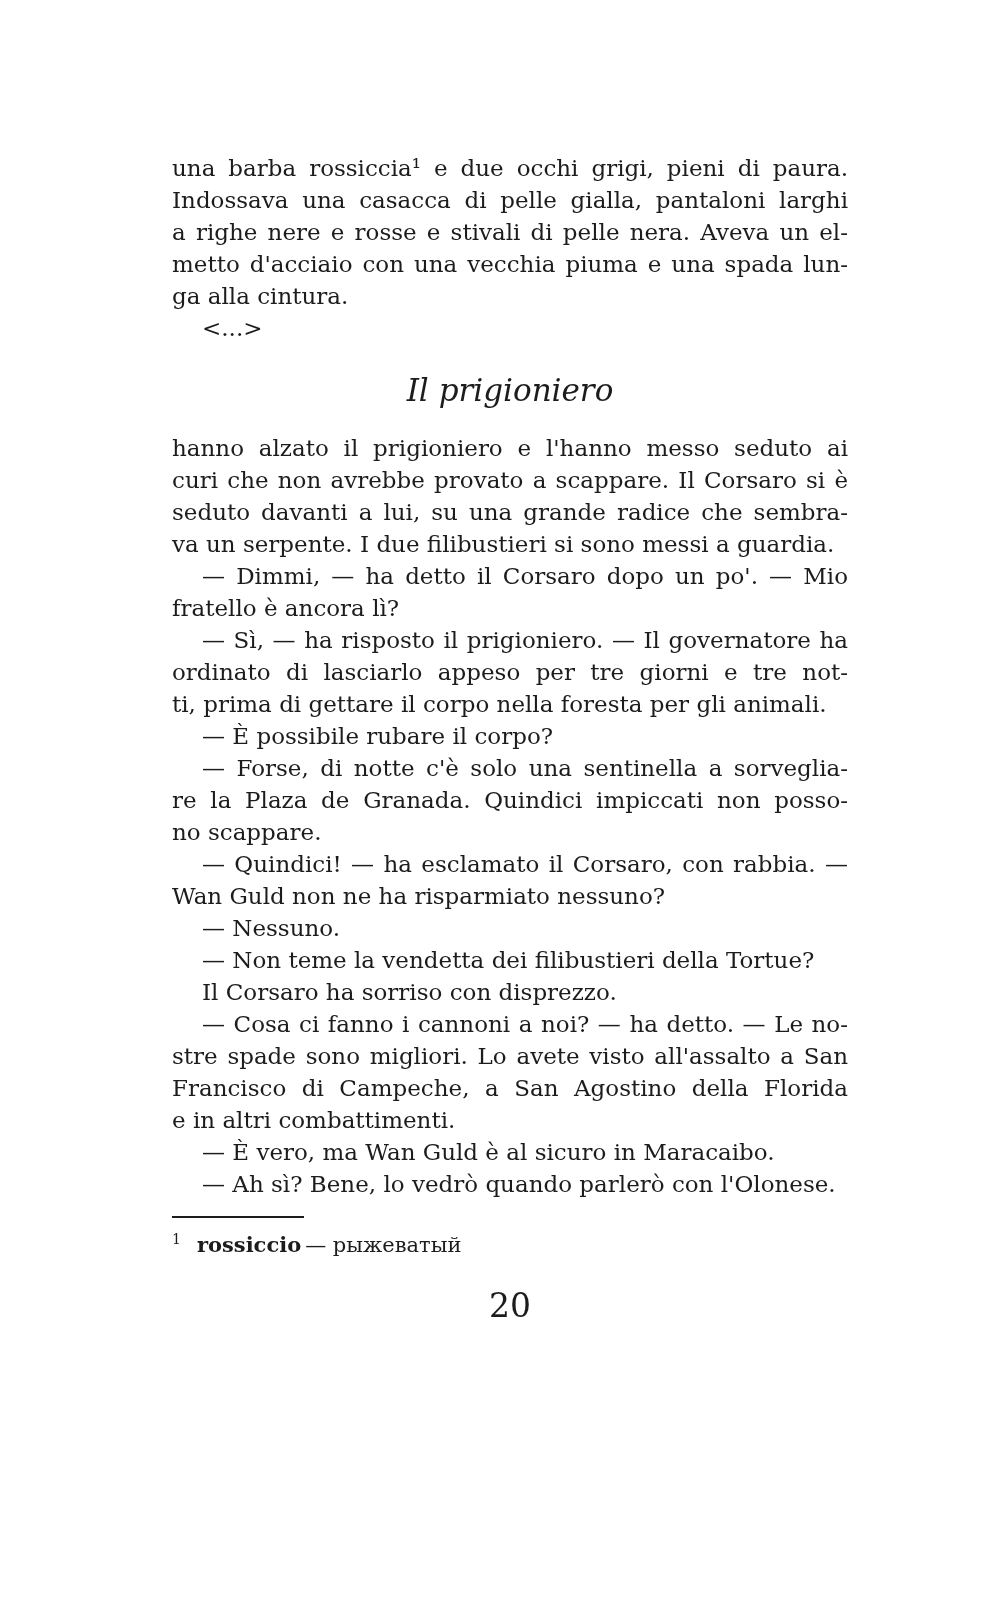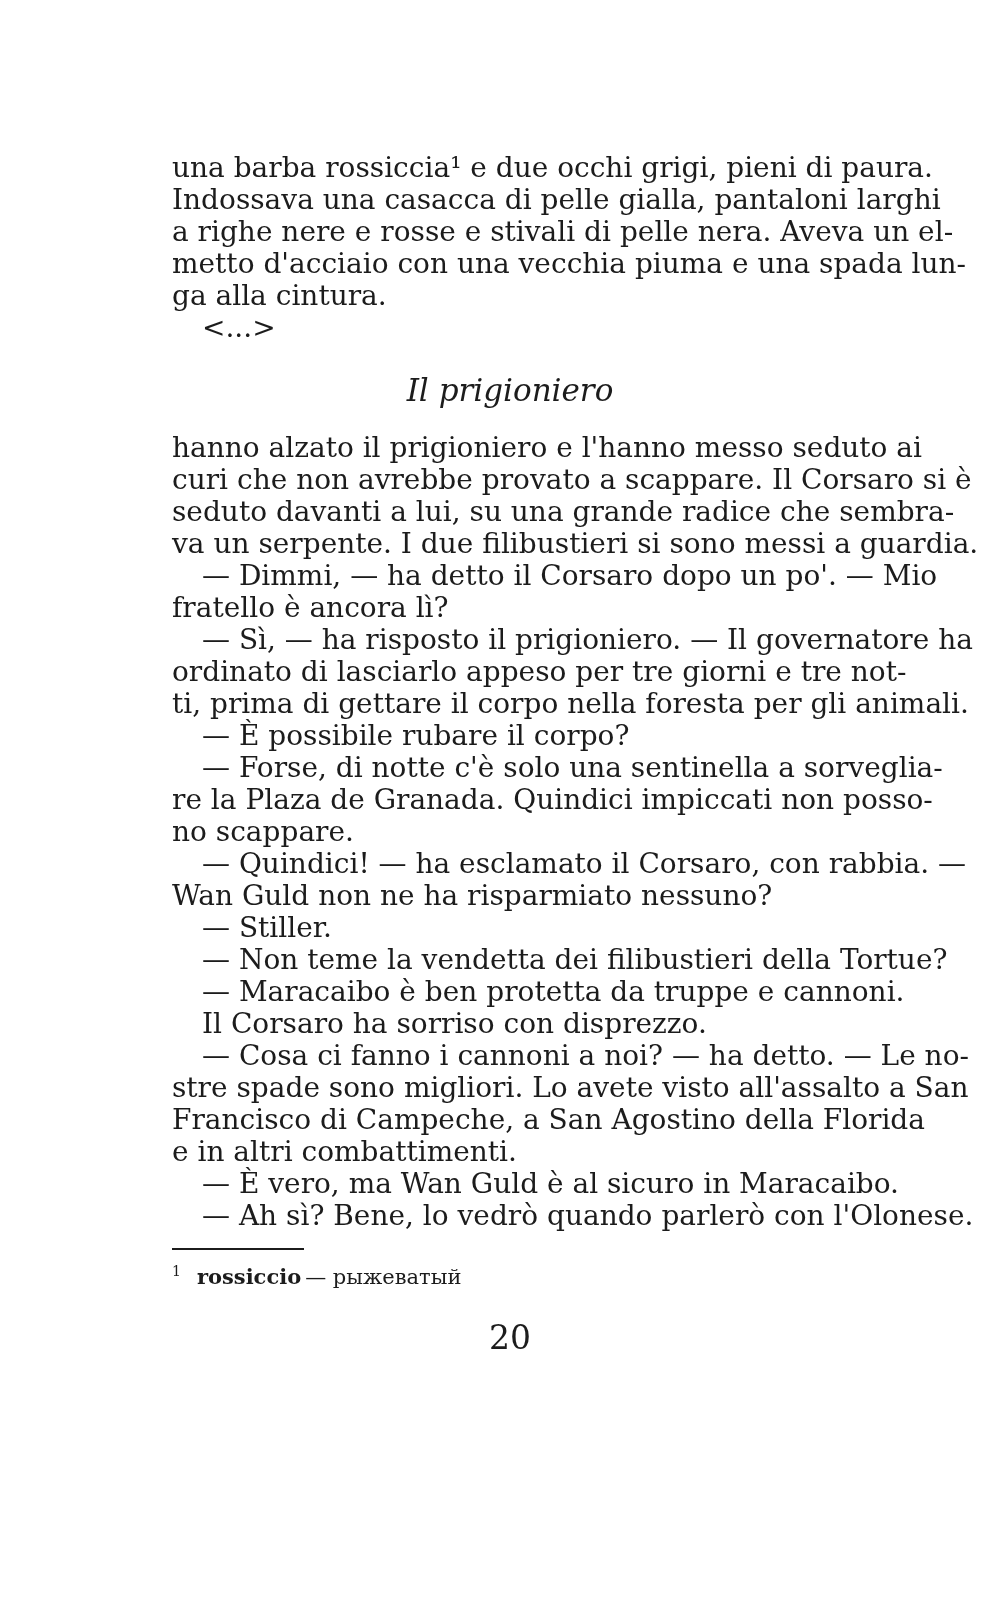--- a/index.html
+++ b/index.html
@@ -13,21 +13,21 @@
   }
   .page {
     box-sizing: border-box;
     width: 1000px;
     height: 1616px;
     padding: 152px 152px 0 172px;
   }
   .text-block { width: 676px; }
   .para { margin: 0; }
   .line {
-    font-size: 28px;
+    font-size: 23px;
     line-height: 32px;
     white-space: nowrap;
   }
   .line.just {
     text-align: justify;
     text-align-last: justify;
   }
   .line.first { text-indent: 30px; }
   .title {
     font-style: italic;
@@ -98,27 +98,24 @@
       <div class="para">
         <div class="line just first">— Forse, di notte c'è solo una sentinella a sorveglia-</div>
         <div class="line just">re la Plaza de Granada. Quindici impiccati non posso-</div>
         <div class="line">no scappare.</div>
       </div>
       <div class="para">
         <div class="line just first">— Quindici! — ha esclamato il Corsaro, con rabbia. —</div>
         <div class="line">Wan Guld non ne ha risparmiato nessuno?</div>
       </div>
       <div class="para">
-        <div class="line first">— Stiller.</div>
+        <div class="line first">— Nessuno.</div>
       </div>
       <div class="para">
         <div class="line first">— Non teme la vendetta dei filibustieri della Tortue?</div>
-      </div>
-      <div class="para">
-        <div class="line first">— Maracaibo è ben protetta da truppe e cannoni.</div>
       </div>
       <div class="para">
         <div class="line first">Il Corsaro ha sorriso con disprezzo.</div>
       </div>
       <div class="para">
         <div class="line just first">— Cosa ci fanno i cannoni a noi? — ha detto. — Le no-</div>
         <div class="line just">stre spade sono migliori. Lo avete visto all'assalto a San</div>
         <div class="line just">Francisco di Campeche, a San Agostino della Florida</div>
         <div class="line">e in altri combattimenti.</div>
       </div>

